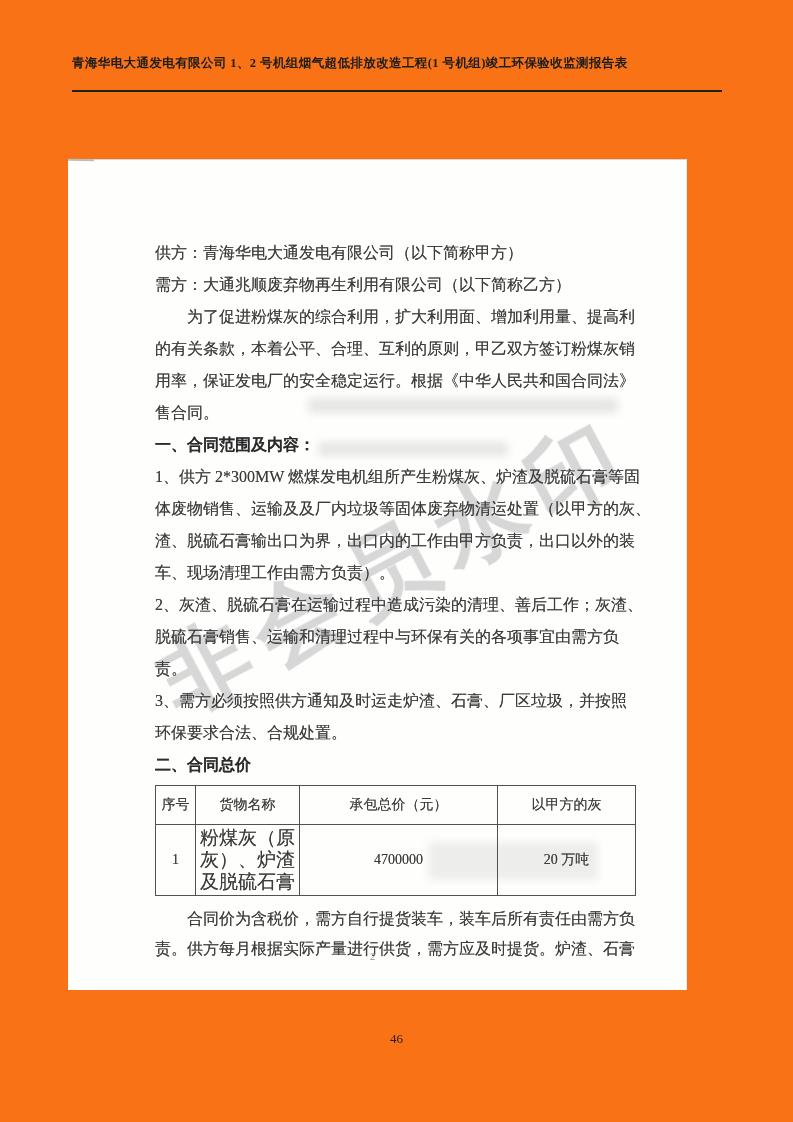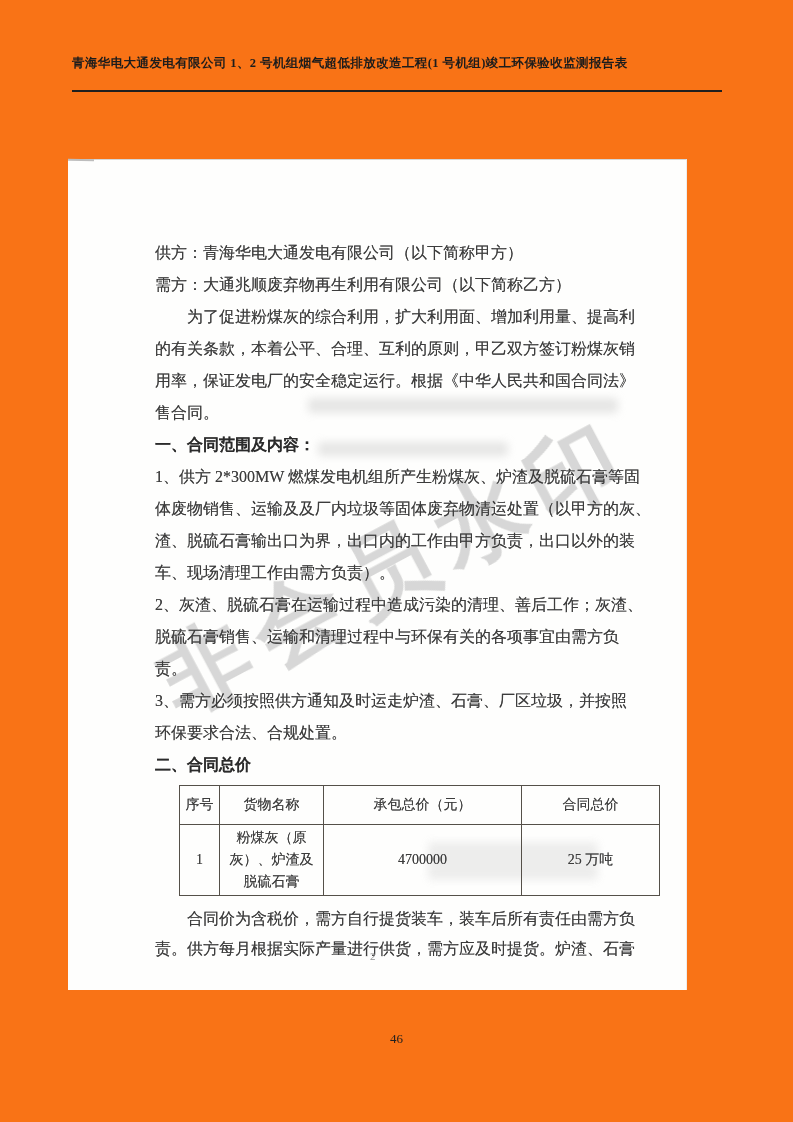--- a/index.html
+++ b/index.html
@@ -61,31 +61,31 @@
   }
   .line{display:flex;align-items:center;height:32px;white-space:nowrap;}
   .line.indent{padding-left:32px;}
   .line.bold{font-weight:700;color:#2b2b2b;}
   .line.after{height:30px;}
   .line.gap{margin-top:8px;}
   
   .contract-table{
     table-layout:fixed;width:480px;margin-top:4px;
     border-collapse:collapse;
-    font-size:14px;color:#3c3c3c;margin-left:24px;
+    font-size:14px;color:#3c3c3c;
   }
   .contract-table th,.contract-table td{
     border:1.5px solid #555049;
     text-align:center;vertical-align:middle;
     font-weight:normal;padding:2px 4px;
   }
   .contract-table thead th{height:34px;}
   .contract-table tbody td{height:54px;}
   .th-seq{word-break:break-all;line-height:16px;padding:2px 8px;}
-  .td-name{font-size:14px;line-height:22px;}
+  .td-name{font-size:19px;line-height:22px;}
   .scan-pagenum{
     position:absolute;left:302px;top:790px;
     font-size:11px;color:#909090;
   }
 </style>
 </head>
 <body>
 
 <div class="page">
 
@@ -124,29 +124,29 @@
           <col style="width:40px">
             <col style="width:104px">
           <col style="width:198px">
             <col style="width:138px">
         </colgroup>
         <thead>
           <tr>
             <th class="th-seq">序号</th>
             <th>货物名称</th>
             <th>承包总价（元）</th>
-            <th>合同总价</th>
+            <th>以甲方的灰</th>
           </tr>
         </thead>
         <tbody>
           <tr>
             <td>1</td>
             <td class="td-name">粉煤灰（原灰）、炉渣及脱硫石膏</td>
             <td>4700000</td>
-            <td>25 万吨</td>
+            <td>20 万吨</td>
           </tr>
         </tbody>
       </table>
 
       <div class="line after indent gap">合同价为含税价，需方自行提货装车，装车后所有责任由需方负</div>
       <div class="line after">责。供方每月根据实际产量进行供货，需方应及时提货。炉渣、石膏</div>
     </div>
 
     <div class="scan-pagenum">2</div>
   </div>

